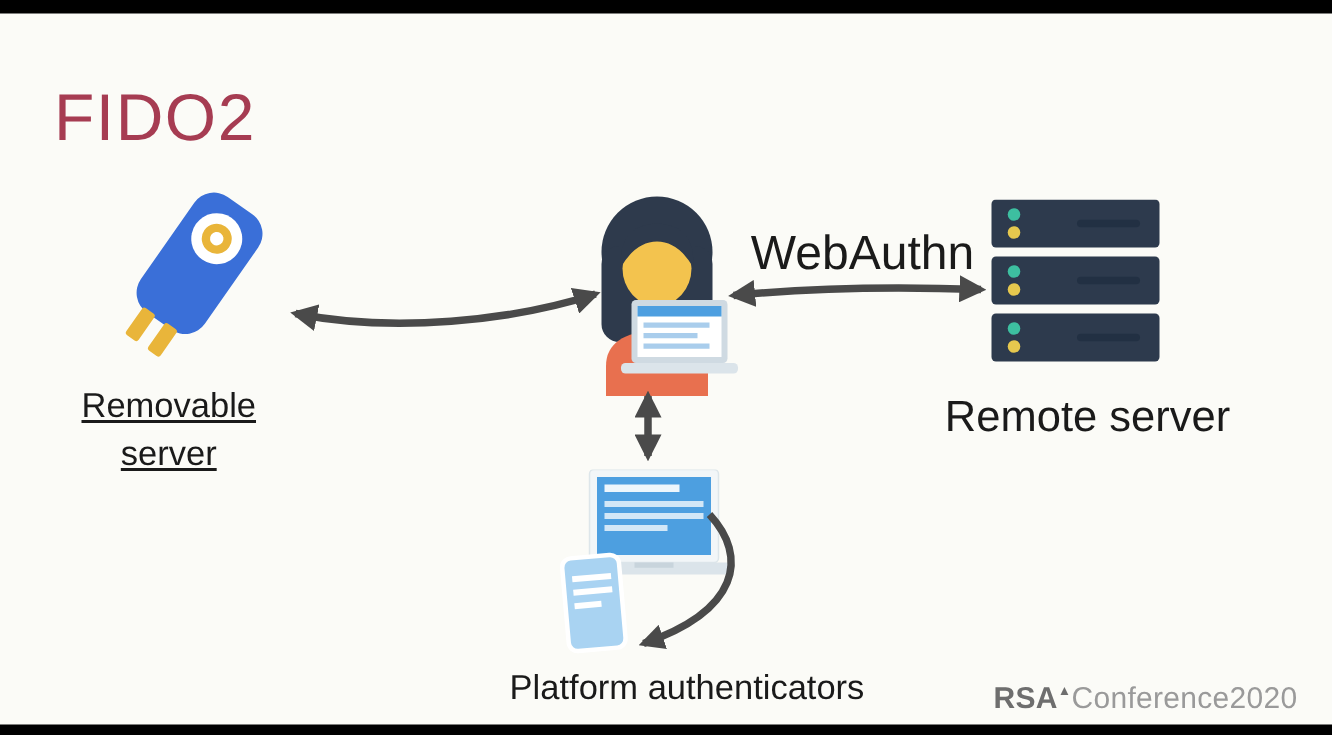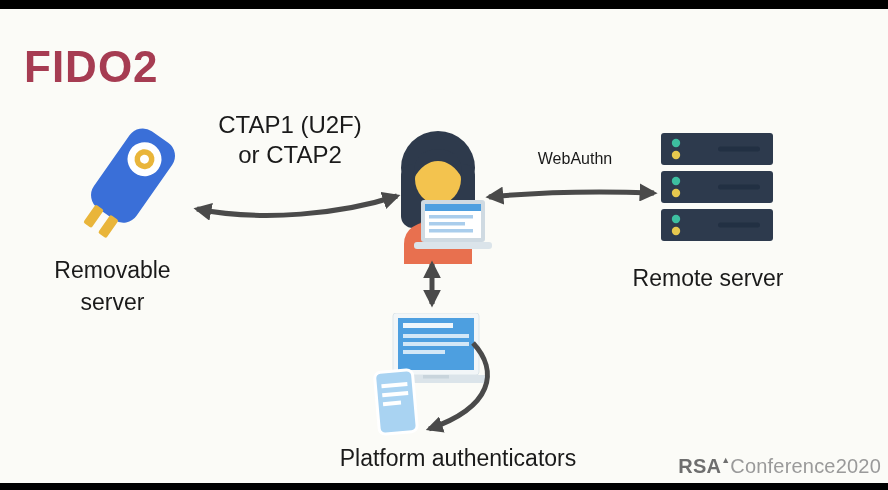--- a/index.html
+++ b/index.html
@@ -5,39 +5,39 @@
   html,body{margin:0;padding:0;background:#000;}
   .slide{
     position:relative;width:888px;height:490px;overflow:hidden;
     background:var(--background,#fbfbf7);
     font-family:"Liberation Sans",sans-serif;
   }
   .bar{position:absolute;left:0;width:100%;background:var(--bar,#000);}
   .bar-top{top:0;height:9px;}
   .bar-bottom{bottom:0;height:7px;}
   .title{
-    position:absolute;left:24px;top:42px;margin:0;
-    font-size:44px;font-weight:700;letter-spacing:1px;
+    position:absolute;left:24px;top:42px;margin:12px;
+    font-size:44px;font-weight:400;letter-spacing:1px;
     color:var(--title,#a63c52);
   }
   .label{position:absolute;color:var(--text,#1a1a1a);text-align:center;z-index:3;}
   .label span{display:block;}
   .ctap-label{left:175px;top:110px;width:230px;font-size:24px;line-height:30px;}
-  .webauthn-label{left:495px;top:150px;width:160px;font-size:16px;}
-  .key-label{left:25px;top:254px;width:175px;font-size:23px;line-height:32px;}
-  .server-label{left:608px;top:262px;width:200px;font-size:23px;line-height:32px;}
+  .webauthn-label{left:495px;top:150px;width:160px;font-size:32px;}
+  .key-label{left:25px;top:254px;width:175px;font-size:23px;line-height:32px;text-decoration:underline;}
+  .server-label{left:625px;top:262px;width:200px;font-size:29px;line-height:32px;}
   .platform-label{left:328px;top:445px;width:260px;font-size:23px;}
   .icon{position:absolute;z-index:1;}
   .key-icon{left:55px;top:112px;}
   .person-icon{left:368px;top:124px;}
   .server-icon{left:660px;top:133px;}
   .platform-icon{left:355px;top:313px;}
   .arrows{position:absolute;left:0;top:0;z-index:2;pointer-events:none;}
   .brand{
-    position:absolute;right:7px;bottom:12px;z-index:3;
+    position:absolute;right:23px;bottom:12px;z-index:3;
     font-size:20px;color:var(--brand_light,#9a9a9a);letter-spacing:.2px;margin-top:32px;
   }
   .brand .rsa{color:var(--brand_dark,#6e6e6e);font-weight:bold;}
   .brand .mark{font-size:9px;vertical-align:top;color:var(--brand_dark,#6e6e6e);}
 </style>
 </head>
 <body>
 
 <div class="slide">
 
@@ -49,24 +49,20 @@
     <defs>
       <marker id="ah" viewBox="0 0 10 10" refX="8" refY="5" markerWidth="3.6" markerHeight="3.6" orient="auto-start-reverse">
         <path d="M0,0 L10,5 L0,10 Z" style="fill:var(--arrow,#4a4a4a)"></path>
       </marker>
     </defs>
     <path d="M197,209 C262,222 342,214 397,196" fill="none" style="stroke:var(--arrow,#4a4a4a)" stroke-width="5" marker-start="url(#ah)" marker-end="url(#ah)"></path>
     <path d="M489,197 C540,192 600,191 654,193" fill="none" style="stroke:var(--arrow,#4a4a4a)" stroke-width="5" marker-start="url(#ah)" marker-end="url(#ah)"></path>
     <path d="M432,264 L432,304" fill="none" style="stroke:var(--arrow,#4a4a4a)" stroke-width="5" marker-start="url(#ah)" marker-end="url(#ah)"></path>
   </svg>
 
-  <div class="label ctap-label">
-    <span>CTAP1 (U2F)</span>
-    <span>or CTAP2</span>
-  </div>
 
   <div class="label webauthn-label">
     <span>WebAuthn</span>
   </div>
 
   <svg class="icon key-icon" width="140" height="150" viewBox="0 0 140 150">
     <g transform="rotate(35 70 75)">
       <rect x="44" y="14" width="52" height="94" rx="16" style="fill:var(--key_blue,#3a6fd8)"></rect>
       <circle cx="70" cy="41" r="17" fill="#ffffff"></circle>
       <circle cx="70" cy="41" r="10" style="fill:var(--gold,#e9b53a)"></circle>

